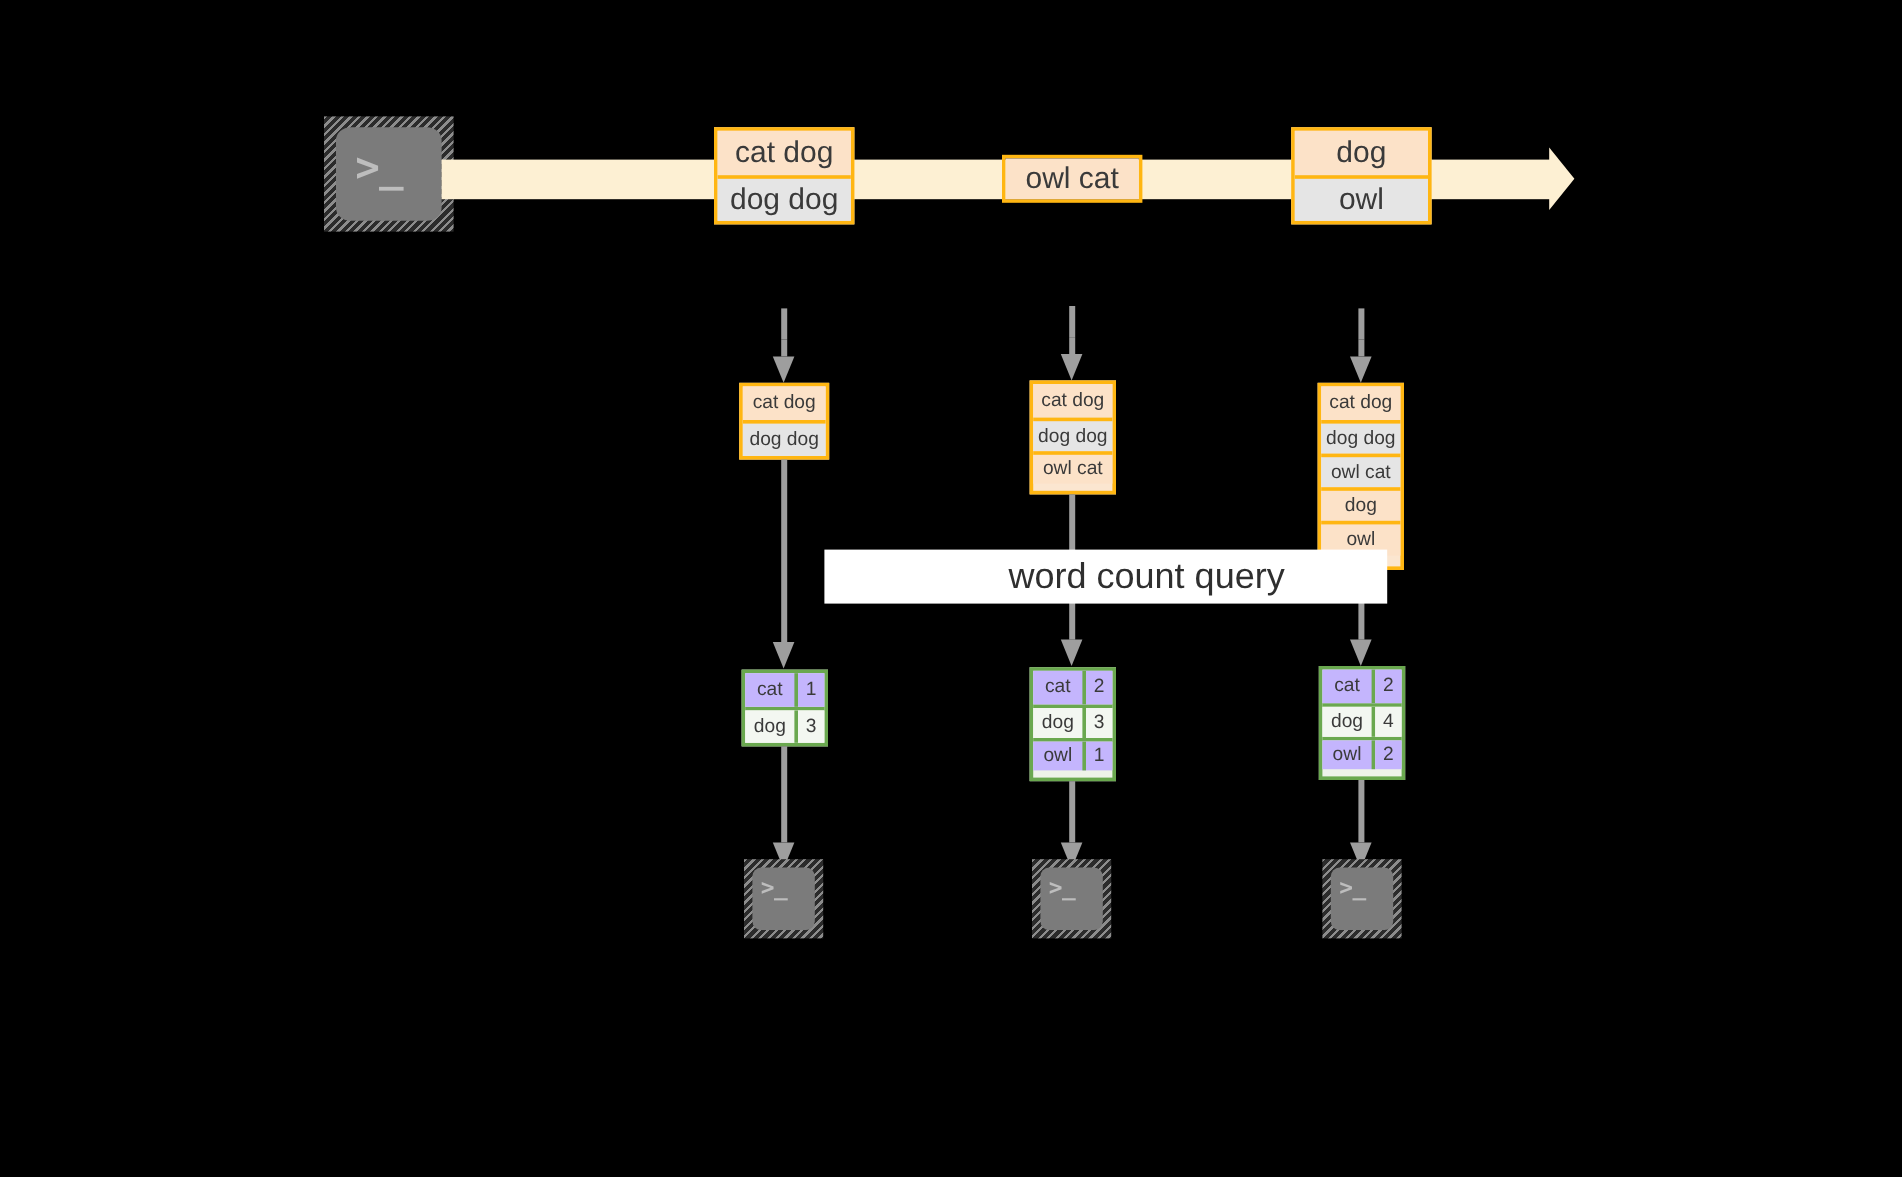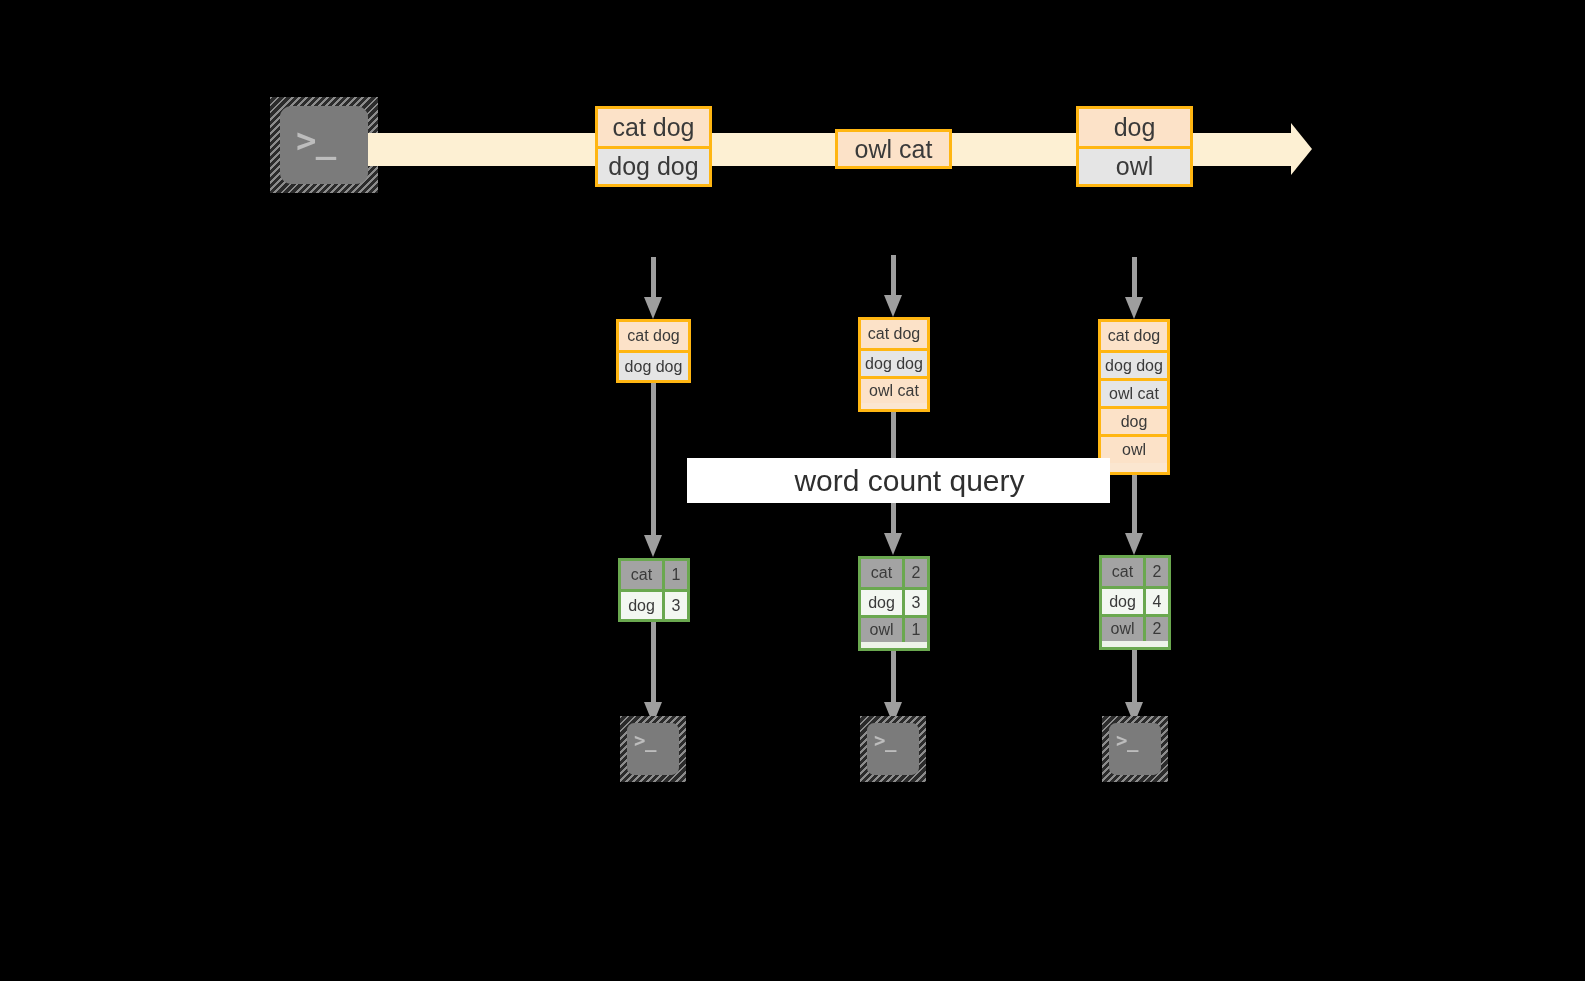--- a/index.html
+++ b/index.html
@@ -33,35 +33,35 @@
   .orow + .orow{border-top:3px solid #ffb612;}
 
   
   .gbox{position:absolute;box-sizing:border-box;border:3px solid #6aa84f;
         background:#eef3e9;}
   .grow{box-sizing:border-box;display:flex;}
   .grow + .grow{border-top:3px solid #6aa84f;}
   .gcell{box-sizing:border-box;display:flex;align-items:center;
          justify-content:center;color:#3a3a3a;white-space:nowrap;}
   .gcell.key{border-right:3px solid #6aa84f;}
-  .grow.dark .gcell{background:#a3a3a3;}
+  .grow.dark .gcell{background:#c4b5fd;}
   .grow.light .gcell{background:#f3f7f1;}
 
   
   .gshaft{position:absolute;background:#9e9e9e;width:5px;}
   .gshaft.dash{background:none;
     background-image:linear-gradient(#9e9e9e,#9e9e9e);
     background-size:5px 22px;background-repeat:repeat-y;}
   .ghead{position:absolute;width:0;height:0;border-style:solid;
     border-color:#9e9e9e transparent transparent transparent;}
 
   
   .banner{position:absolute;background:#ffffff;display:flex;
           align-items:center;justify-content:center;color:#2f2f2f;
-          white-space:nowrap;}
+          white-space:nowrap;padding-left:46px;}
 </style>
 </head>
 <body>
 
 <div id="stage">
 
   <div class="term" style="left:270px;top:97px;width:108px;height:96px;">
     <div class="hatch"></div>
     <div class="inner" style="left:10px;top:9px;right:10px;bottom:9px;"></div>
     <div class="glyph" style="left:26px;top:26px;font-size:34px;">&gt;_</div>

